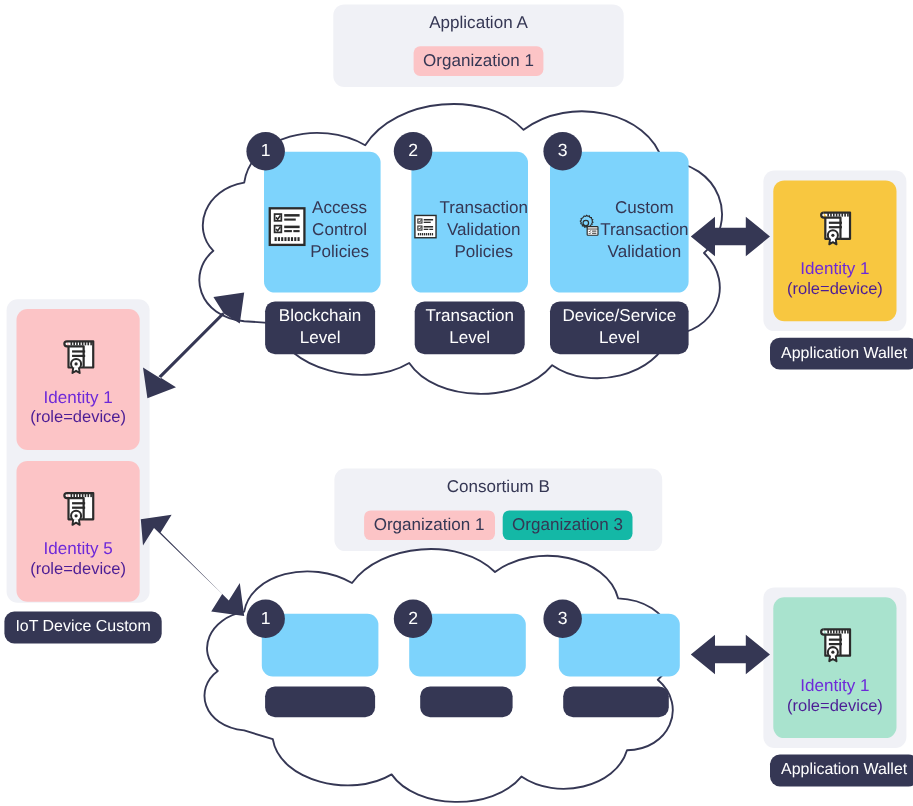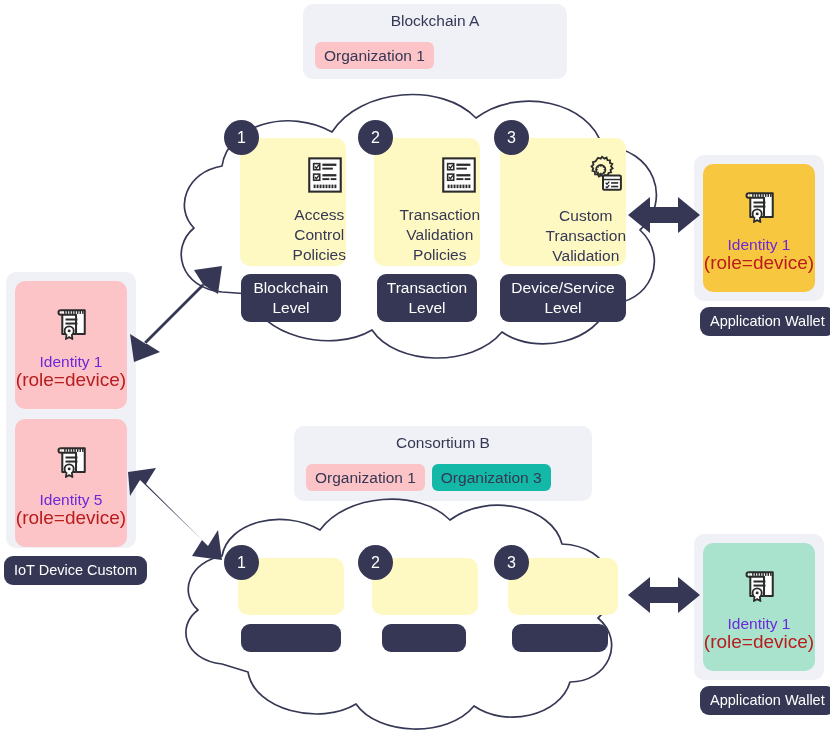--- a/index.html
+++ b/index.html
@@ -22,42 +22,42 @@
     text-align:center;
     box-sizing:border-box;
   }
   .consortium .c-title{
     font-size:15.5px;
     color:#353754;
     line-height:20px;
     margin-bottom:5px;
     white-space:nowrap;
   }
-  .orgs{display:flex;gap:7px;justify-content:flex-start;margin-top:11px;}
+  .orgs{display:flex;gap:7px;justify-content:center;margin-top:11px;}
   .org{
     border-radius:6px;
     font-size:15.5px;
     line-height:19px;
     padding:4px 9px;
     color:#353754;
     white-space:nowrap;
   }
 
   
   .cloud-svg{position:absolute;overflow:visible;}
 
   
   .pillar{position:absolute;}
   .pcard{
-    background:#fef9c3;
+    background:#7dd3fc;
     border-radius:10px;
     box-sizing:border-box;
     display:flex;
-    flex-direction:column;
-    align-items:flex-end;
+    flex-direction:row;
+    align-items:center;
     justify-content:flex-start;
     padding-top:16px;
   }
   .pcard .picon{height:42px;width:42px;margin-bottom:9px;}
   .pcard .plabel{
     font-size:15.5px;
     line-height:20px;
     text-align:center;
     color:#353754;
   }
@@ -95,41 +95,41 @@
   }
   .idcard{
     border-radius:10px;
     box-sizing:border-box;
     width:100%;height:100%;
     display:flex;flex-direction:column;
     align-items:center;justify-content:center;
   }
   .idcard .cicon{width:44px;height:44px;margin-bottom:6px;}
   .idname{font-size:15.5px;line-height:19px;color:#6d28d9;}
-  .idrole{font-size:19px;line-height:18px;color:#b91c1c;text-align:right;}
+  .idrole{font-size:15px;line-height:18px;color:#4c1d95;text-align:right;}
   .wlabel{
     position:absolute;
     background:#353754;
     color:#ffffff;
     border-radius:9px;
     font-size:14.5px;
     line-height:19px;
     padding:5px 10px;
     white-space:nowrap;
   }
 
   .arrow{position:absolute;overflow:visible;}
 </style>
 </head>
 <body>
 
 <div id="stage">
 
   <div class="consortium" style="left:303px;top:4px;width:264px;">
-    <div class="c-title">Blockchain A</div>
+    <div class="c-title">Application A</div>
     <div class="orgs">
       <div class="org" style="background:#fcc4c6;">Organization 1</div>
     </div>
   </div>
 
   <svg class="cloud-svg" style="left:150px;top:80px;" width="540" height="290" viewBox="0 0 540 290">
     <path d="M 72 212
              C 30 208, 20 168, 44 148
              C 24 128, 36 92, 72 86
              C 78 44, 140 28, 182 52
@@ -306,21 +306,21 @@
         <circle cx="22" cy="31.5" r="5" fill="#ffffff" stroke="#2b2b2b" stroke-width="2"></circle>
         <path d="M19.2 35 l-0.8 5.5 l3.6 -2.2 l3.6 2.2 l-0.8 -5.5" fill="#ffffff" stroke="#2b2b2b" stroke-width="1.9" stroke-linejoin="round"></path>
         <circle cx="22" cy="31.5" r="1.6" fill="#2b2b2b"></circle>
       </svg>
       <div class="idname">Identity 1</div>
       <div class="idrole">(role=device)</div>
     </div>
   </div>
   <div class="wlabel" style="left:700px;top:307px;">Application Wallet</div>
 
-  <div class="consortium" style="left:294px;top:426px;width:298px;">
+  <div class="consortium" style="left:304px;top:426px;width:298px;">
     <div class="c-title">Consortium B</div>
     <div class="orgs">
       <div class="org" style="background:#fcc4c6;">Organization 1</div>
       <div class="org" style="background:#14b8a6;">Organization 3</div>
     </div>
   </div>
 
   <svg class="cloud-svg" style="left:160px;top:492px;" width="520" height="240" viewBox="0 0 520 240">
     <path d="M 62 172
              C 24 168, 16 134, 38 118

